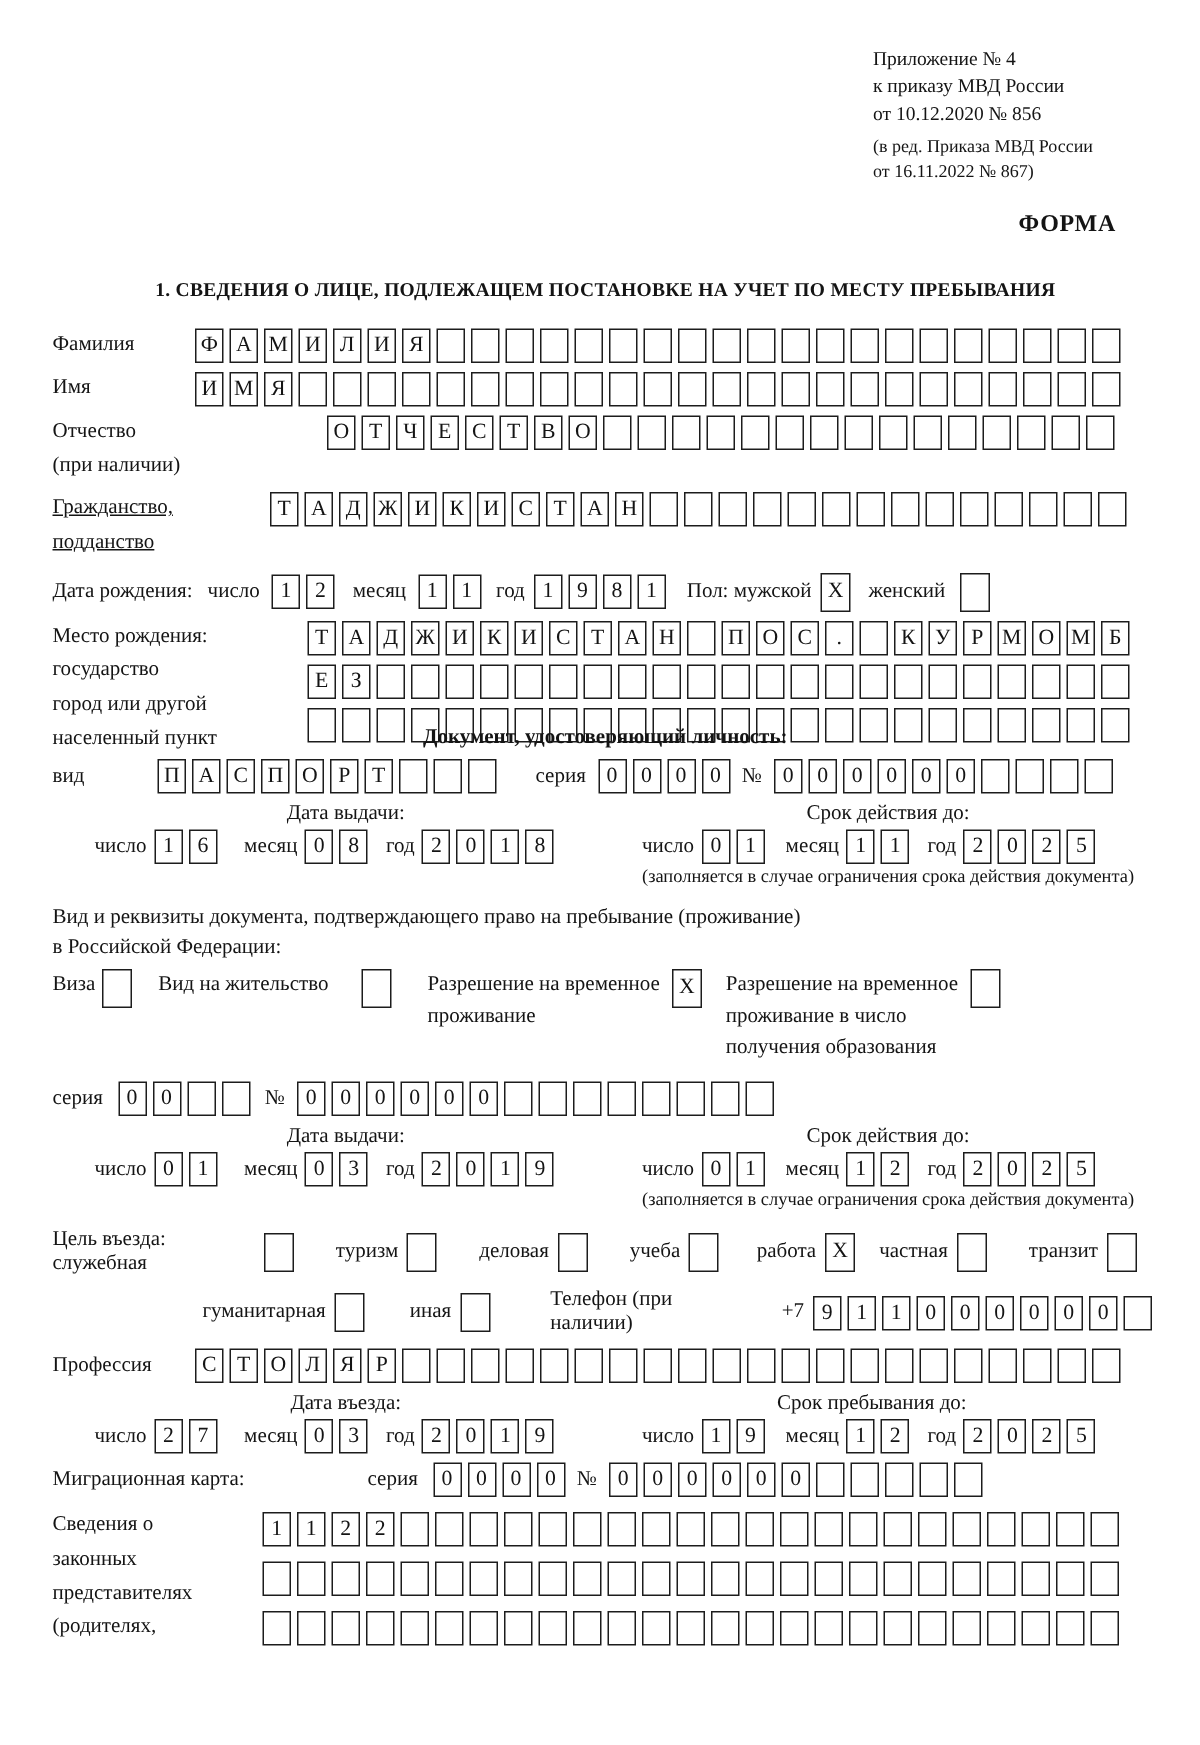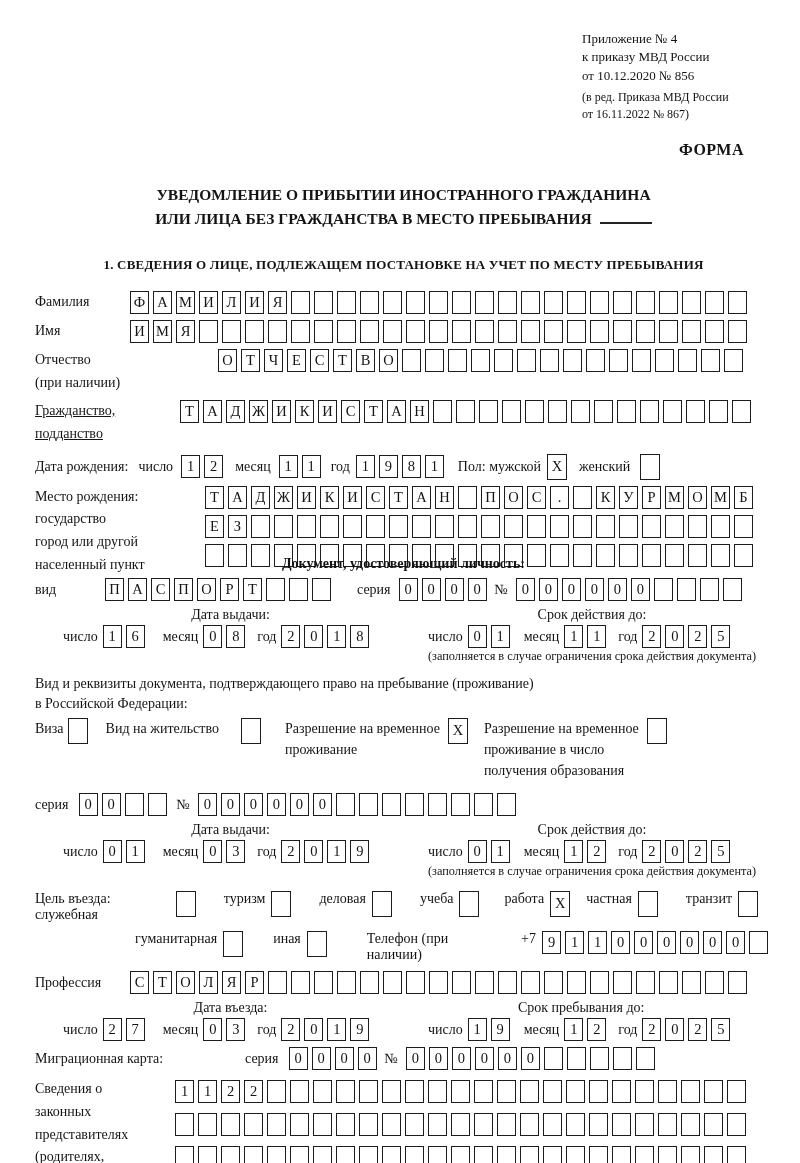--- a/index.html
+++ b/index.html
@@ -57,21 +57,21 @@
   .plain { margin: 4px 0; }
 
   
   .permits { display: flex; align-items: flex-start; margin: 6px 0 12px 0; }
   .permit { display: flex; align-items: flex-start; }
   .permit .plabel { line-height: 1.5; }
   .permit .plabel.center { }
   .permit .checkbox { margin-left: 8px; }
 
   
-  .purpose-row { display: flex; margin-bottom: 8px; }
+  .purpose-row { display: flex; align-items: center; margin-bottom: 8px; }
   .purpose-row .t { margin-right: 6px; }
   .purpose-row .checkbox { margin-right: 14px; }
   .indent100 { margin-left: 100px; }
 </style>
 </head>
 <body>
 
 <div class="page">
 
   <div class="hdr">
@@ -79,24 +79,20 @@
     <div>к приказу МВД России</div>
     <div>от 10.12.2020 № 856</div>
     <div class="sub">
       <div>(в ред. Приказа МВД России</div>
       <div>от 16.11.2022 № 867)</div>
     </div>
   </div>
 
   <div class="forma">ФОРМА</div>
 
-  <div class="title">
-    <div>УВЕДОМЛЕНИЕ О ПРИБЫТИИ ИНОСТРАННОГО ГРАЖДАНИНА</div>
-    <div><span>ИЛИ ЛИЦА БЕЗ ГРАЖДАНСТВА В МЕСТО ПРЕБЫВАНИЯ</span><span class="blank-line"></span></div>
-  </div>
 
   <div class="sec-heading">1. СВЕДЕНИЯ О ЛИЦЕ, ПОДЛЕЖАЩЕМ ПОСТАНОВКЕ НА УЧЕТ ПО МЕСТУ ПРЕБЫВАНИЯ</div>
 
   <div class="row">
     <span class="lbl w95">Фамилия</span>
     <span class="cells">
         <span class="cell">Ф</span>
         <span class="cell">А</span>
         <span class="cell">М</span>
         <span class="cell">И</span>

